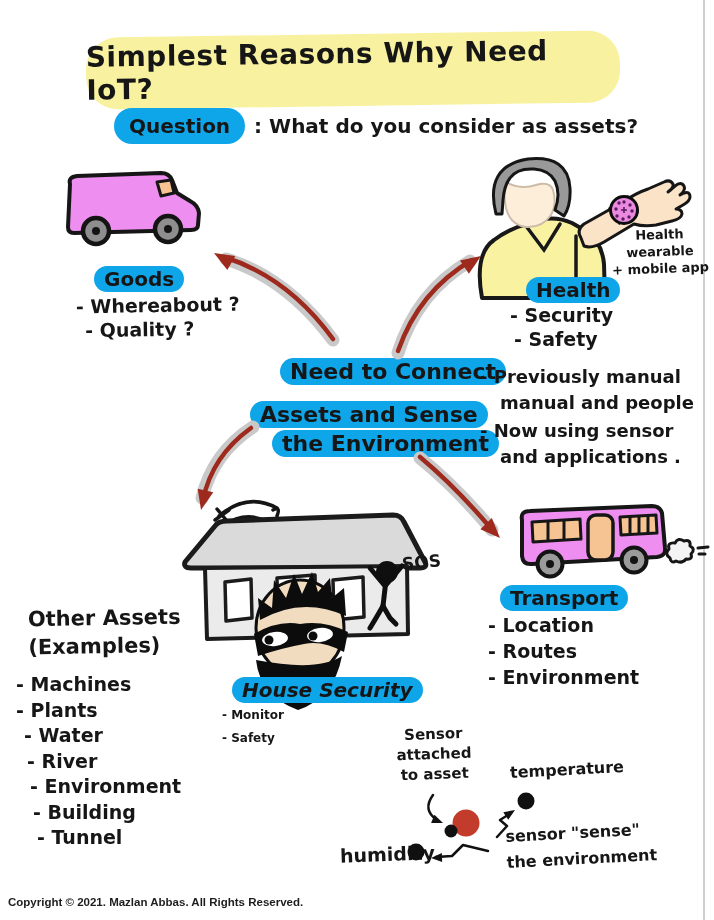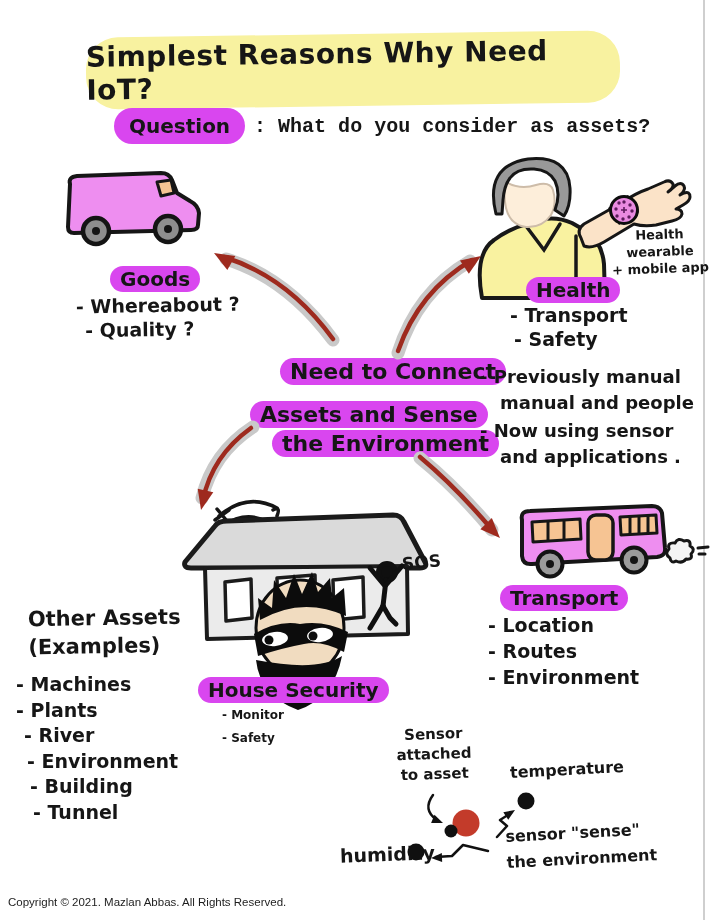--- a/index.html
+++ b/index.html
@@ -1,59 +1,59 @@
 <!DOCTYPE html>
 <html><head>
 <meta charset="utf-8">
 <style>
   html,body{margin:0;padding:0;background:#ffffff;}
   .canvas{position:relative;width:714px;height:920px;background:#ffffff;overflow:hidden;
           font-family:"DejaVu Sans",sans-serif;color:#141414;}
   .abs{position:absolute;}
   .hand{font-weight:700;color:#161616;}
-  .hl{background:#d946ef;border-radius:14px;padding:1px 10px;display:inline-block;white-space:nowrap;}
+  .hl{background:#0ea5e9;border-radius:14px;padding:1px 10px;display:inline-block;white-space:nowrap;}
   .title-blob{background:#f8f2a0;border-radius:32px;display:flex;align-items:center;justify-content:center;
               transform:rotate(-0.8deg);}
   .note-line{white-space:nowrap;}
   .drift > div:nth-child(2){}
   .drift > div:nth-child(3){margin-left:8px}
   .drift > div:nth-child(4){margin-left:11px}
   .drift > div:nth-child(5){margin-left:14px}
   .drift > div:nth-child(6){margin-left:17px}
   .drift > div:nth-child(7){margin-left:21px}
   .drift > div:nth-child(8){margin-left:25px}
   svg{display:block;overflow:visible;}
-  .copyright{font-family:"Liberation Sans",sans-serif;font-weight:400;color:#1d1d1d;}
+  .copyright{font-family:"Liberation Sans",sans-serif;font-weight:700;color:#1d1d1d;}
 </style>
 </head>
 <body>
 
 <div class="canvas">
 
   <div class="abs" style="left:703px;top:0;width:2px;height:920px;background:#cfcfcf;"></div>
 
   <div class="abs title-blob" style="left:86px;top:34px;width:534px;height:72px;">
     <span class="hand" style="font-size:28px;letter-spacing:.5px;">Simplest Reasons Why Need IoT?</span>
   </div>
 
   <div class="abs" style="left:114px;top:108px;display:flex;align-items:center;gap:9px;">
     <span class="hl hand" style="font-size:20px;border-radius:20px;padding:6px 15px;">Question</span>
-    <span class="hand" style="font-size:20px;font-family:Liberation Mono, monospace;">: What do you consider as assets?</span>
+    <span class="hand" style="font-size:20px;">: What do you consider as assets?</span>
   </div>
 
   <svg class="abs" style="left:56px;top:170px;" width="152" height="84" viewBox="0 0 152 84">
     <path d="M14,14 Q12,7 21,6 L105,3 Q113,3 116,10 L121,23 L134,31 Q142,35 143,43 L142,55 Q142,60 135,60 L18,63 Q12,63 12,57 Z" fill="#ee8ef0" stroke="#161616" stroke-width="4" stroke-linejoin="round"></path>
     <path d="M101,12 L115,10 L118,23 L105,26 Z" fill="#f6c493" stroke="#161616" stroke-width="3" stroke-linejoin="round"></path>
     <circle cx="40" cy="61" r="13" fill="#8e8e8e" stroke="#141414" stroke-width="4.5"></circle>
     <circle cx="40" cy="61" r="4" fill="#141414"></circle>
     <circle cx="112" cy="59" r="13" fill="#8e8e8e" stroke="#141414" stroke-width="4.5"></circle>
     <circle cx="112" cy="59" r="4" fill="#141414"></circle>
   </svg>
 
-  <div class="abs" style="left:110px;top:266px;">
+  <div class="abs" style="left:94px;top:266px;">
     <span class="hl hand" style="font-size:20px;">Goods</span>
   </div>
   <div class="abs hand" style="left:76px;top:293px;font-size:19px;line-height:24px;transform:rotate(-1deg);">
     <div class="note-line">- Whereabout ?</div>
     <div class="note-line" style="margin-left:9px;">- Quality ?</div>
   </div>
 
   <svg class="abs" style="left:460px;top:150px;" width="170" height="148" viewBox="0 0 170 148">
     <path d="M22,148 Q14,104 34,90 Q50,78 70,73 Q92,64 112,73 L126,81 Q142,92 144,114 L145,148 Z" fill="#f9f2a0" stroke="#181818" stroke-width="4" stroke-linejoin="round"></path>
     <path d="M66,76 L84,100 L100,74" fill="none" stroke="#181818" stroke-width="3.5" stroke-linecap="round"></path>
@@ -81,21 +81,21 @@
 
   <div class="abs hand" style="left:610px;top:226px;width:100px;font-size:13px;line-height:17px;text-align:center;transform:rotate(-2deg);">
     <div>Health wearable</div>
     <div>+ mobile app</div>
   </div>
 
   <div class="abs" style="left:526px;top:277px;">
     <span class="hl hand" style="font-size:20px;">Health</span>
   </div>
   <div class="abs hand" style="left:510px;top:303px;font-size:19px;line-height:24px;">
-    <div class="note-line">- Transport</div>
+    <div class="note-line">- Security</div>
     <div class="note-line" style="margin-left:4px;">- Safety</div>
   </div>
 
   <div class="abs" style="left:250px;top:358px;">
     <div><span class="hl hand" style="font-size:22px;margin-left:30px;">Need to Connect</span></div>
     <div style="margin-top:16px;"><span class="hl hand" style="font-size:22px;">Assets and Sense</span></div>
     <div style="margin-top:2px;"><span class="hl hand" style="font-size:22px;margin-left:22px;">the Environment</span></div>
   </div>
 
   <div class="abs hand" style="left:480px;top:364px;font-size:18px;line-height:26px;">
@@ -132,35 +132,36 @@
       <ellipse cx="17" cy="71" rx="13" ry="7" fill="#ffffff" transform="rotate(-7 17 71)"></ellipse>
       <ellipse cx="62" cy="67" rx="13" ry="7" fill="#ffffff" transform="rotate(-7 62 67)"></ellipse>
       <circle cx="11" cy="72" r="4.5" fill="#0c0c0c"></circle>
       <circle cx="55" cy="68" r="4.5" fill="#0c0c0c"></circle>
       <path d="M-2,92 Q2,128 40,142 Q76,130 84,88 Q60,104 -2,92 Z" fill="#0c0c0c"></path>
     </g>
   </svg>
 
   <div class="abs hand" style="left:402px;top:552px;font-size:17px;transform:rotate(-5deg);">SOS</div>
 
-  <div class="abs" style="left:198px;top:677px;">
+  <div class="abs" style="left:232px;top:677px;font-style:italic;">
     <span class="hl hand" style="font-size:20px;">House Security</span>
   </div>
   <div class="abs hand" style="left:222px;top:704px;font-size:12px;line-height:23px;">
     <div class="note-line">- Monitor</div>
     <div class="note-line">- Safety</div>
   </div>
 
   <div class="abs hand" style="left:28px;top:604px;font-size:21px;line-height:28px;transform:rotate(-1deg);">
     <div>Other Assets</div>
     <div>(Examples)</div>
   </div>
   <div class="abs hand drift" style="left:16px;top:672px;font-size:19px;line-height:25.5px;">
     <div class="note-line">- Machines</div>
     <div class="note-line">- Plants</div>
+    <div class="note-line">- Water</div>
     <div class="note-line">- River</div>
     <div class="note-line">- Environment</div>
     <div class="note-line">- Building</div>
     <div class="note-line">- Tunnel</div>
   </div>
 
   <svg class="abs" style="left:506px;top:502px;" width="202" height="92" viewBox="0 0 202 92">
     <path d="M16,18 Q14,9 24,9 L146,4 Q154,4 156,11 L159,46 Q160,54 151,55 L26,62 Q17,63 16,54 Z" fill="#ee8ef0" stroke="#161616" stroke-width="4" stroke-linejoin="round"></path>
     <path d="M26,20 L74,17 L75,37 L27,40 Z" fill="#f6c493" stroke="#161616" stroke-width="3" stroke-linejoin="round"></path>
     <path d="M42,19 L42,39 M58,18 L58,38" stroke="#161616" stroke-width="3"></path>

